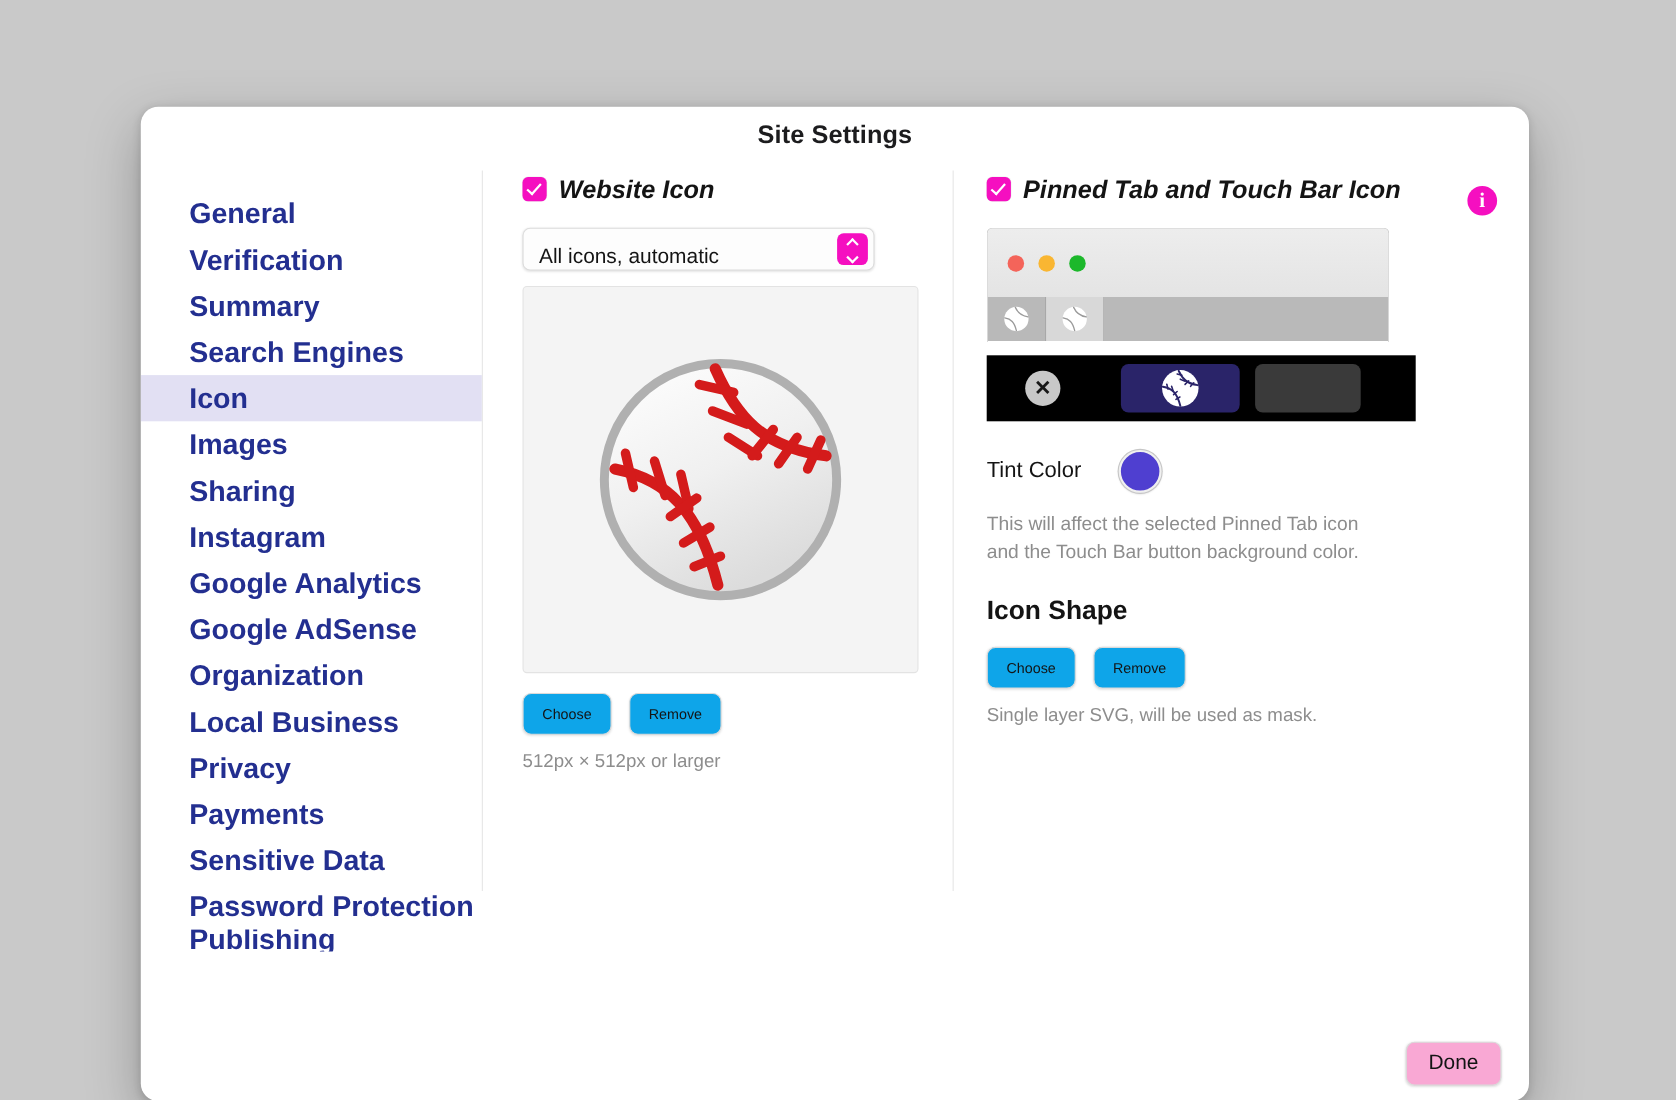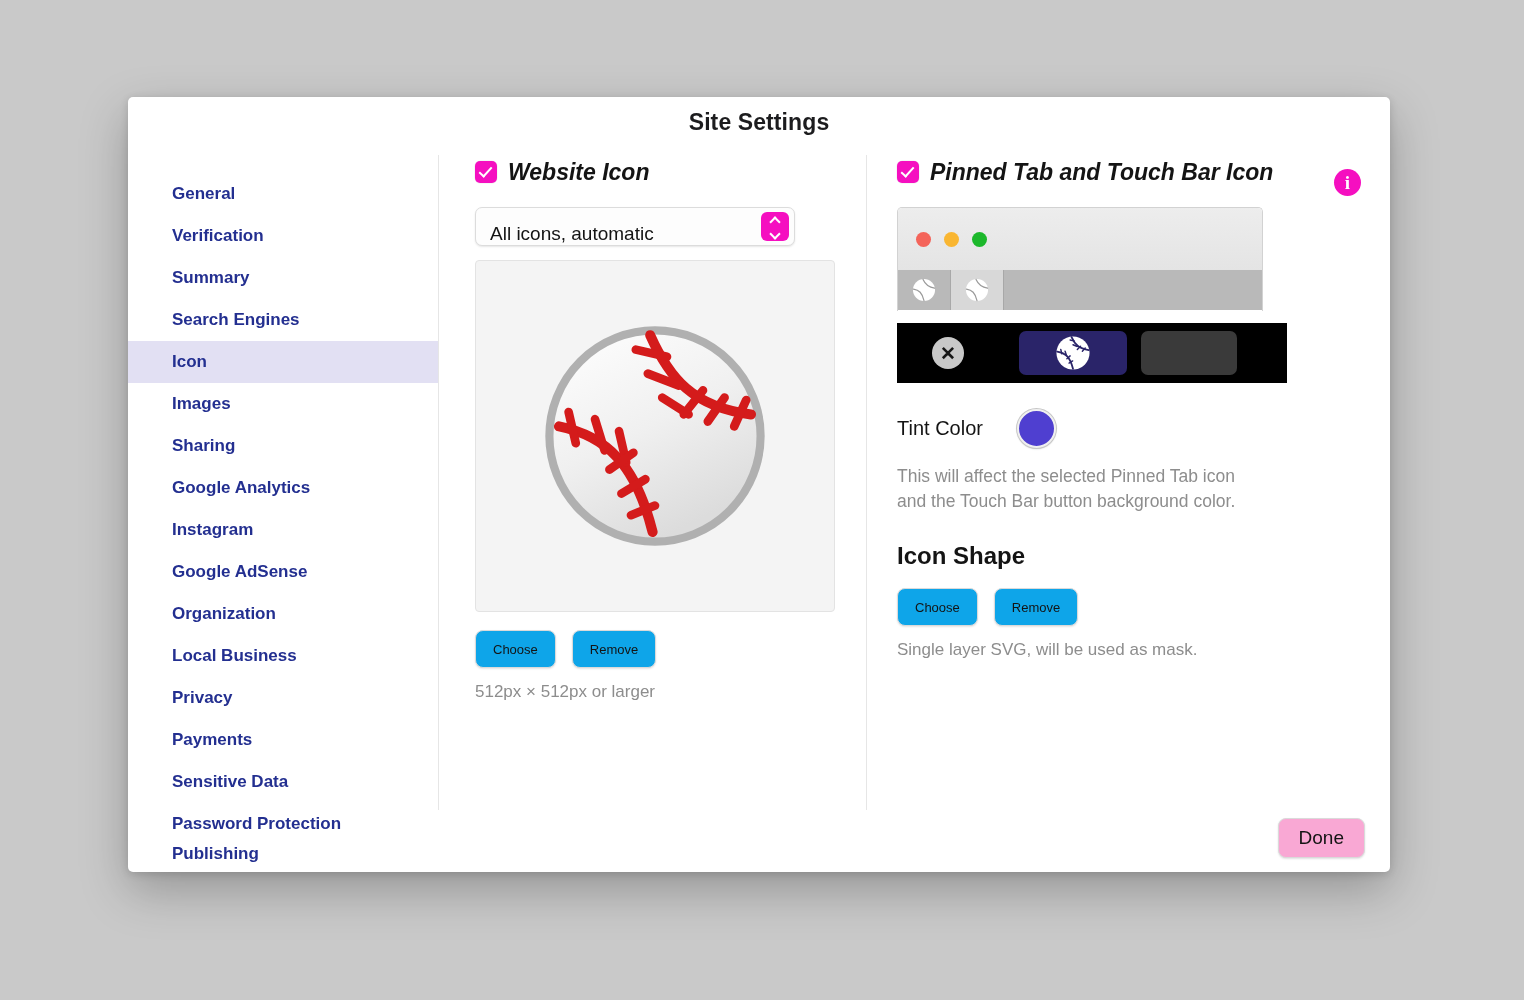--- a/index.html
+++ b/index.html
@@ -14,23 +14,23 @@
     overflow: hidden;
     position: relative;
   }
 
   
   #dialog {
     position: absolute;
     left: 128px;
     top: 97px;
     width: 1262px;
-    height: 775px;
+    height: 904px;
     background: #ffffff;
-    border-radius: 5px;
+    border-radius: 16px;
     box-shadow: 0 18px 48px rgba(0,0,0,0.26), 0 2px 8px rgba(0,0,0,0.14);
     overflow: hidden;
   }
 
   #dialog-title {
     position: absolute;
     top: 12px;
     left: 0;
     width: 100%;
     text-align: center;
@@ -55,21 +55,21 @@
     position: absolute;
     left: 0;
     top: 76px;
     width: 310px;
     height: 700px;
   }
   .side-item {
     height: 42px;
     line-height: 42px;
     padding-left: 44px;
-    font-size: 17px;
+    font-size: 26px;
     font-weight: bold;
     color: #232f90;
     white-space: nowrap;
     cursor: default;
   }
   .side-item.selected {
     background: #e2e0f3;
   }
   .side-item.clipped {
     height: 20px;
@@ -382,22 +382,22 @@
   <div class="vdivider" id="divider-2"></div>
 
   <div id="sidebar">
     <div class="side-item">General</div>
     <div class="side-item">Verification</div>
     <div class="side-item">Summary</div>
     <div class="side-item">Search Engines</div>
     <div class="side-item selected">Icon</div>
     <div class="side-item">Images</div>
     <div class="side-item">Sharing</div>
+    <div class="side-item">Instagram</div>
     <div class="side-item">Google Analytics</div>
-    <div class="side-item">Instagram</div>
     <div class="side-item">Google AdSense</div>
     <div class="side-item">Organization</div>
     <div class="side-item">Local Business</div>
     <div class="side-item">Privacy</div>
     <div class="side-item">Payments</div>
     <div class="side-item">Sensitive Data</div>
     <div class="side-item">Password Protection</div>
     <div class="side-item clipped">Publishing</div>
   </div>
 

